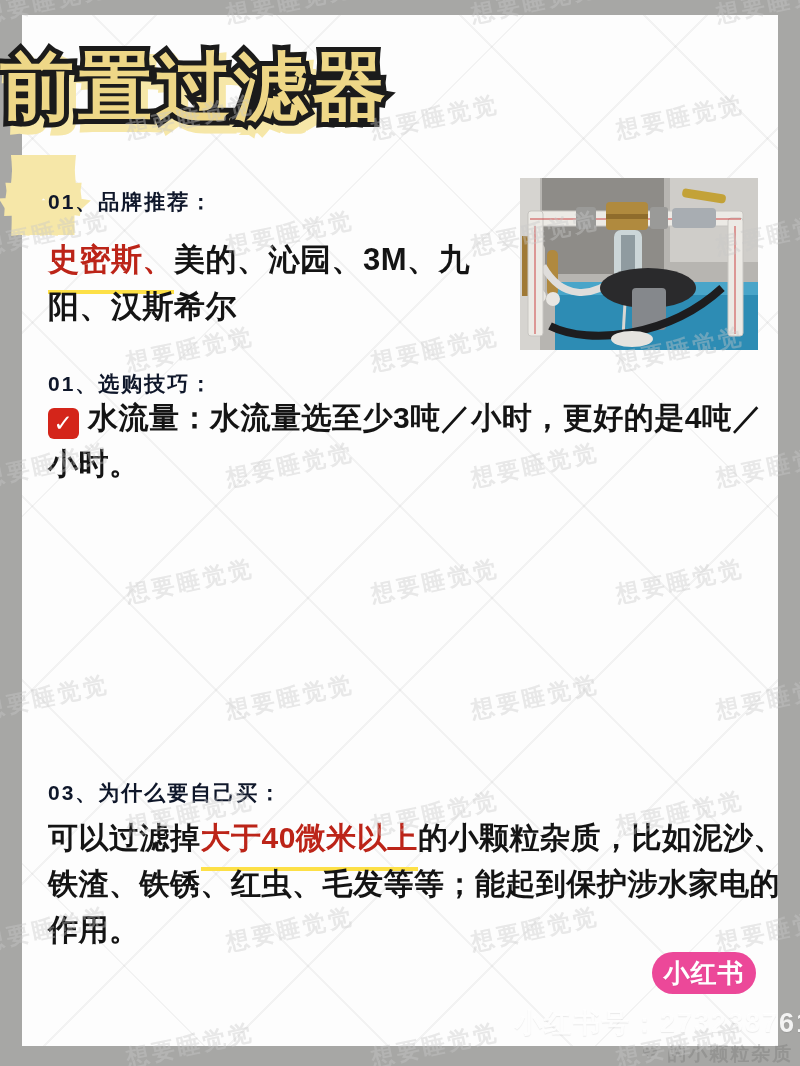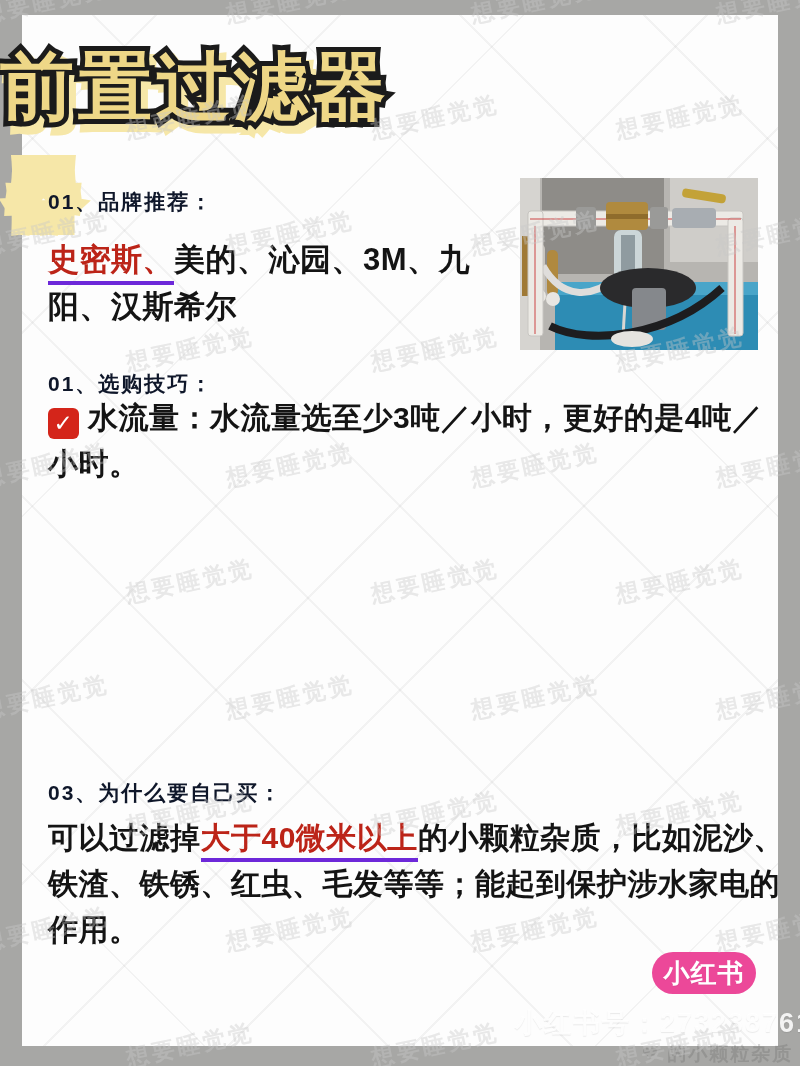--- a/index.html
+++ b/index.html
@@ -44,21 +44,21 @@
   
   .bodytext{
     position:absolute;left:48px;z-index:10;color:#141414;
     font-weight:800;font-size:30px;line-height:46px;letter-spacing:0.5px;
   }
   #brands{top:236px;width:482px;font-size:31px;line-height:47px;}
   #list2{top:395px;width:742px;}
   #para3{top:815px;width:742px;}
   .item{margin-bottom:4px;}
   .red-underline{
-    color:#bc2418;border-bottom:4px solid #6d28d9;padding-bottom:4px;
+    color:#bc2418;border-bottom:4px solid #fde047;padding-bottom:13px;
   }
   .checkbox{
     display:inline-block;width:31px;height:31px;background:#d4251a;border-radius:6px;
     color:#ffffff;font-size:23px;line-height:31px;text-align:center;font-weight:900;
     margin-right:9px;vertical-align:-3px;
   }
   
   .photo{
     position:absolute;left:520px;top:178px;width:238px;height:172px;z-index:10;
     overflow:hidden;

